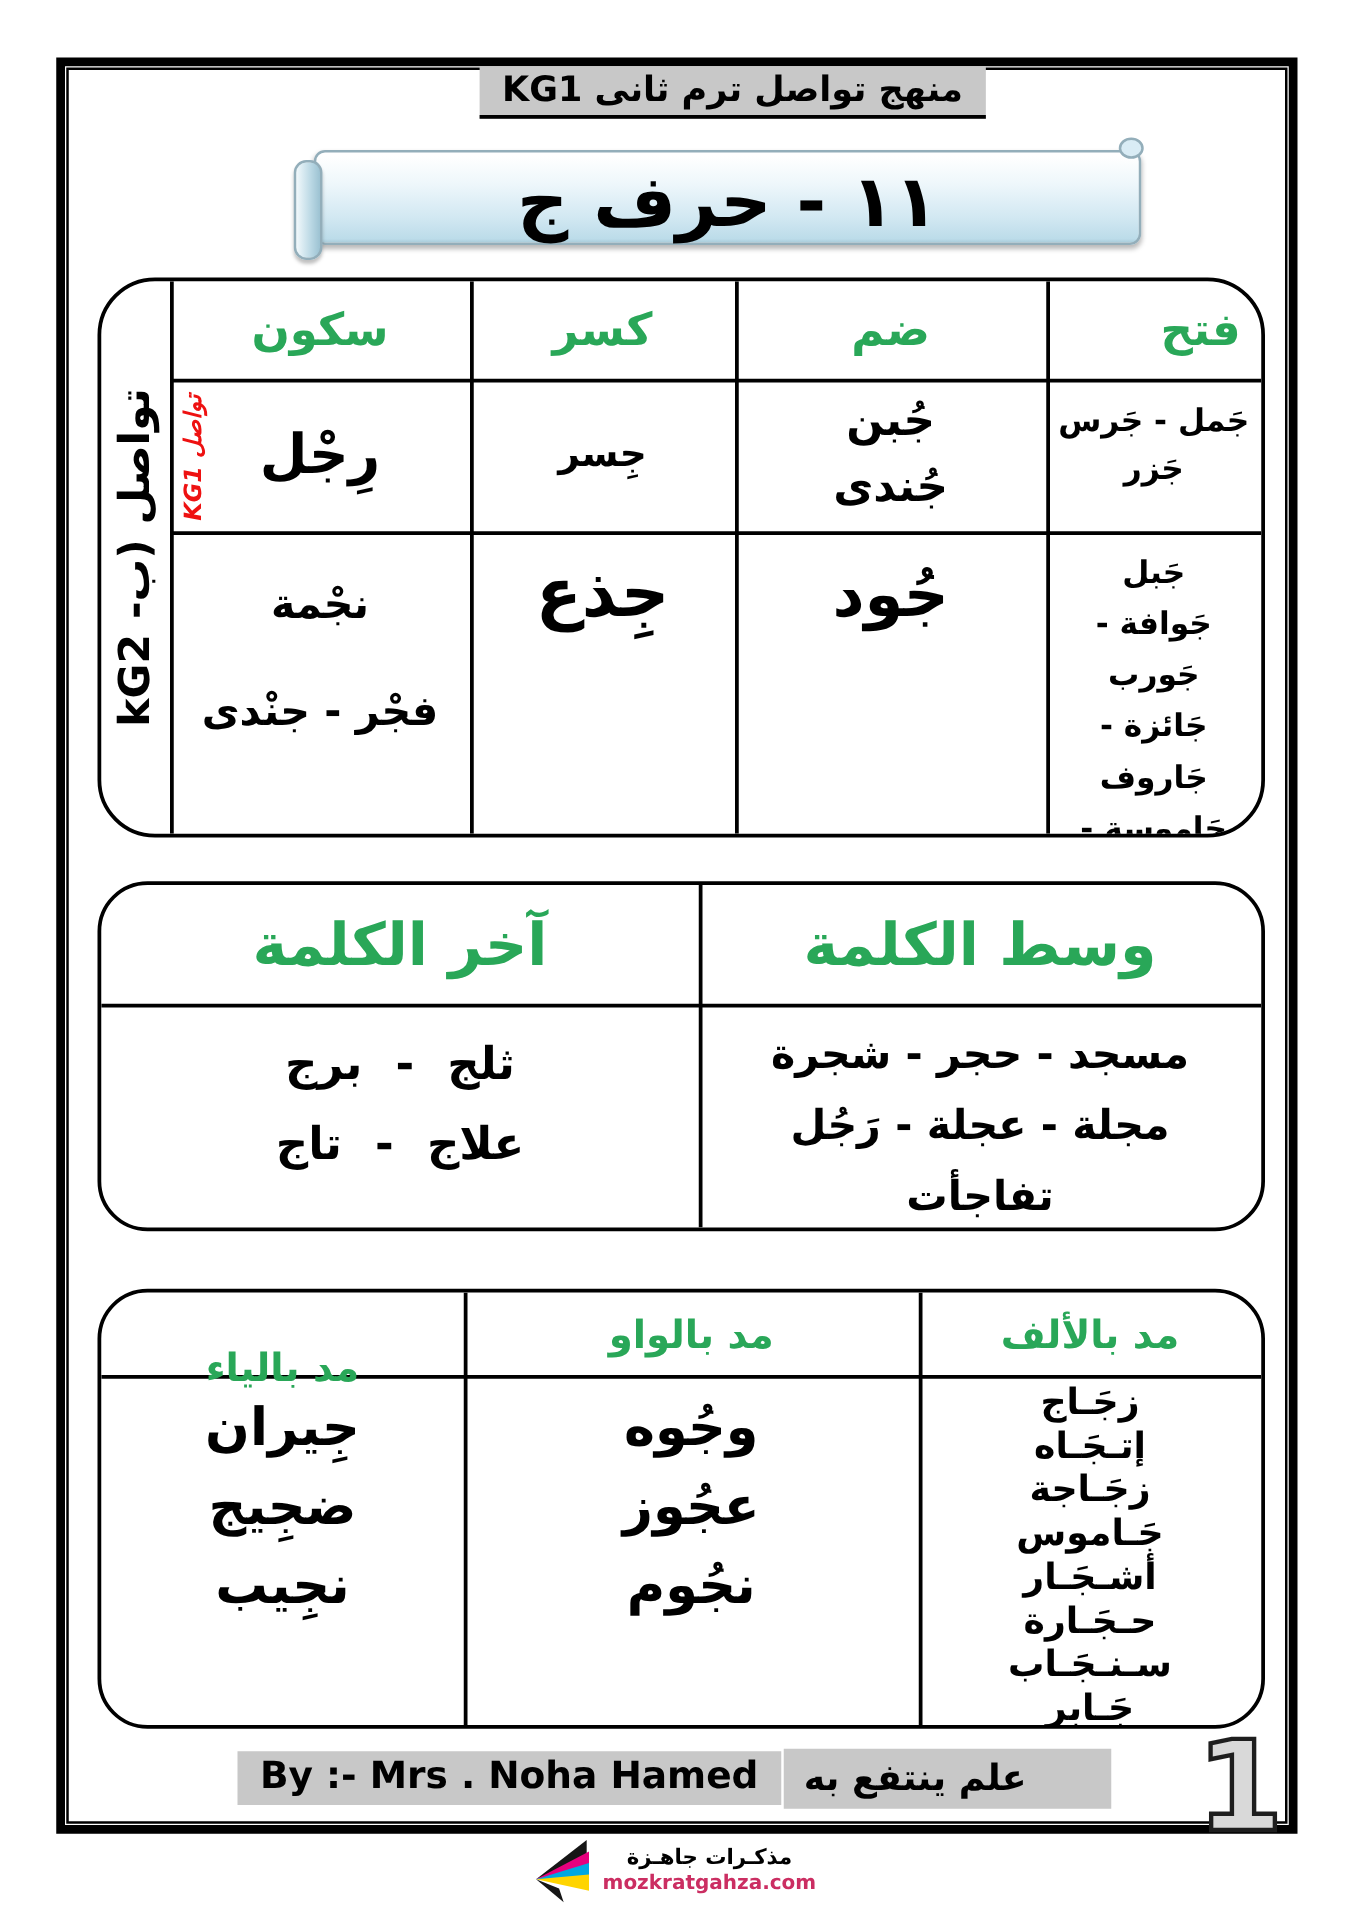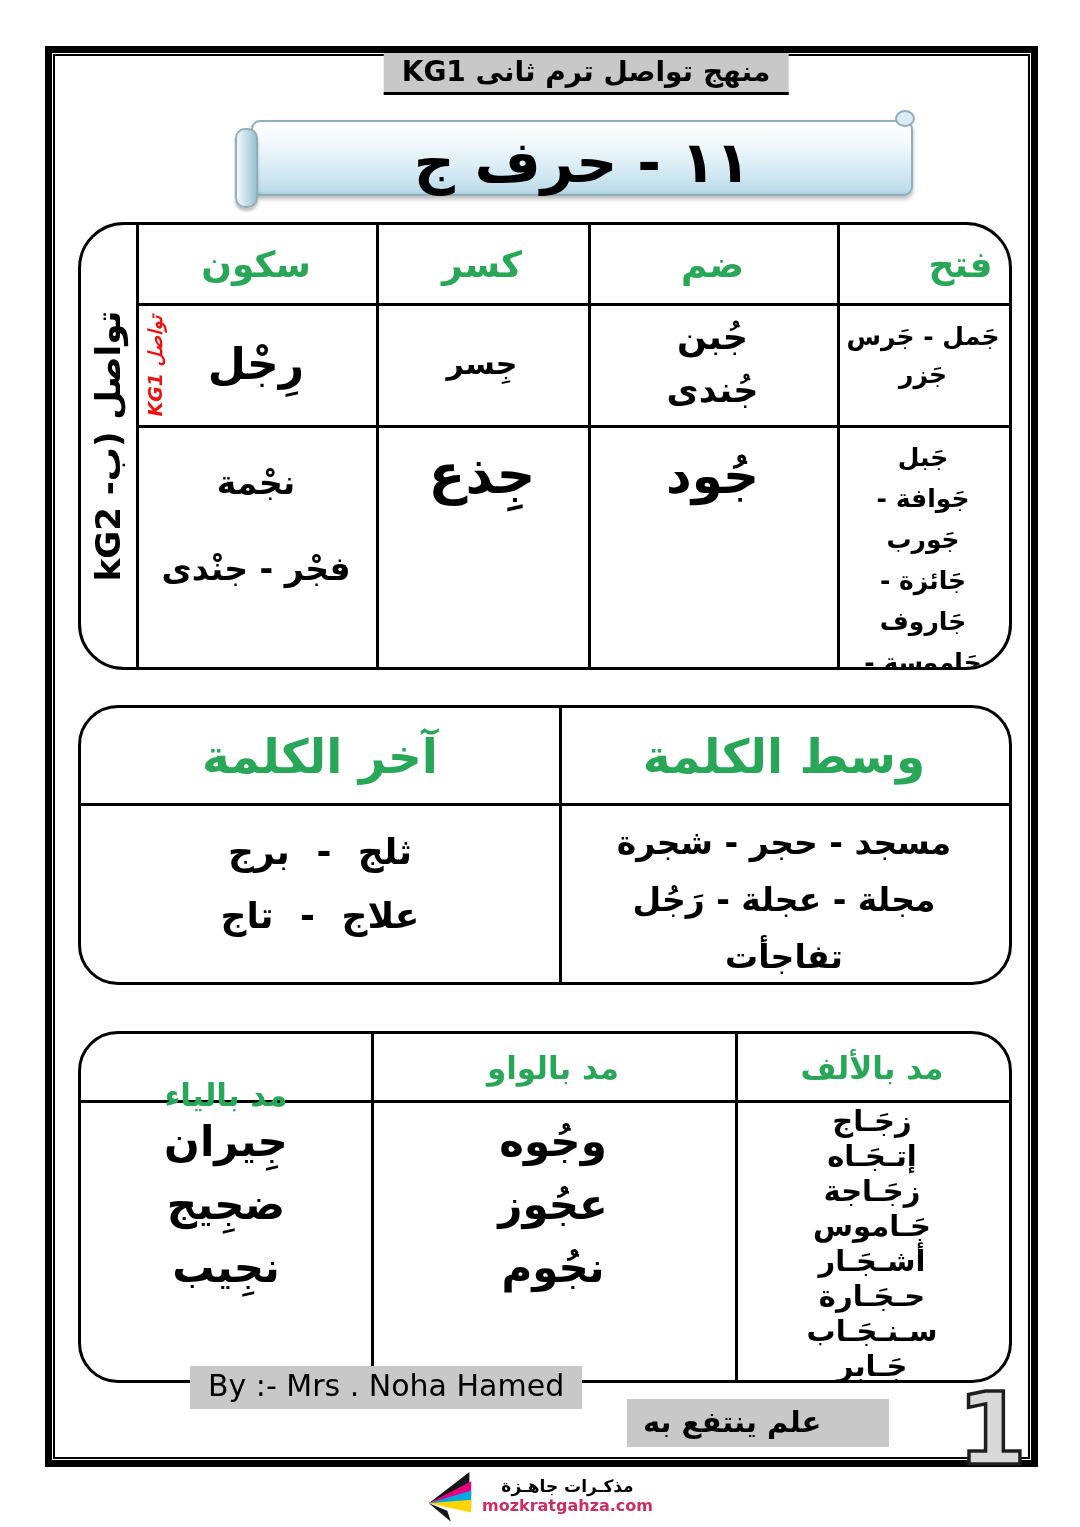--- a/index.html
+++ b/index.html
@@ -52,22 +52,22 @@
   .green{color:var(--green);}
   .lines{white-space:pre-line;}
   .rot{transform:rotate(-90deg);white-space:nowrap;direction:rtl;}
   .flexc{display:flex;align-items:center;justify-content:center;}
 
   .t1{left:78px;top:222px;width:934px;height:448px;border-radius:46px;}
   .t2{left:78px;top:705px;width:934px;height:280px;border-radius:40px;}
   .t3{left:78px;top:1031px;width:934px;height:352px;border-radius:40px;}
 
   .byline{
-    position:absolute;left:190px;top:1366px;background:var(--gray);
-    padding:2px 18px 6px;font-weight:normal;font-size:30px;white-space:nowrap;
+    position:absolute;left:190px;top:1401px;background:var(--gray);
+    padding:2px 18px 6px;font-weight:bold;font-size:30px;white-space:nowrap;
   }
   .motto{
     position:absolute;left:627px;top:1399px;width:262px;height:48px;background:var(--gray);
     font-weight:bold;font-size:29px;direction:rtl;text-align:left;
     padding-left:16px;line-height:46px;white-space:nowrap;
   }
   .pagenum{position:absolute;left:946px;top:1380px;}
 
   .logo{
     position:absolute;left:50%;transform:translateX(-50%);top:1469px;

